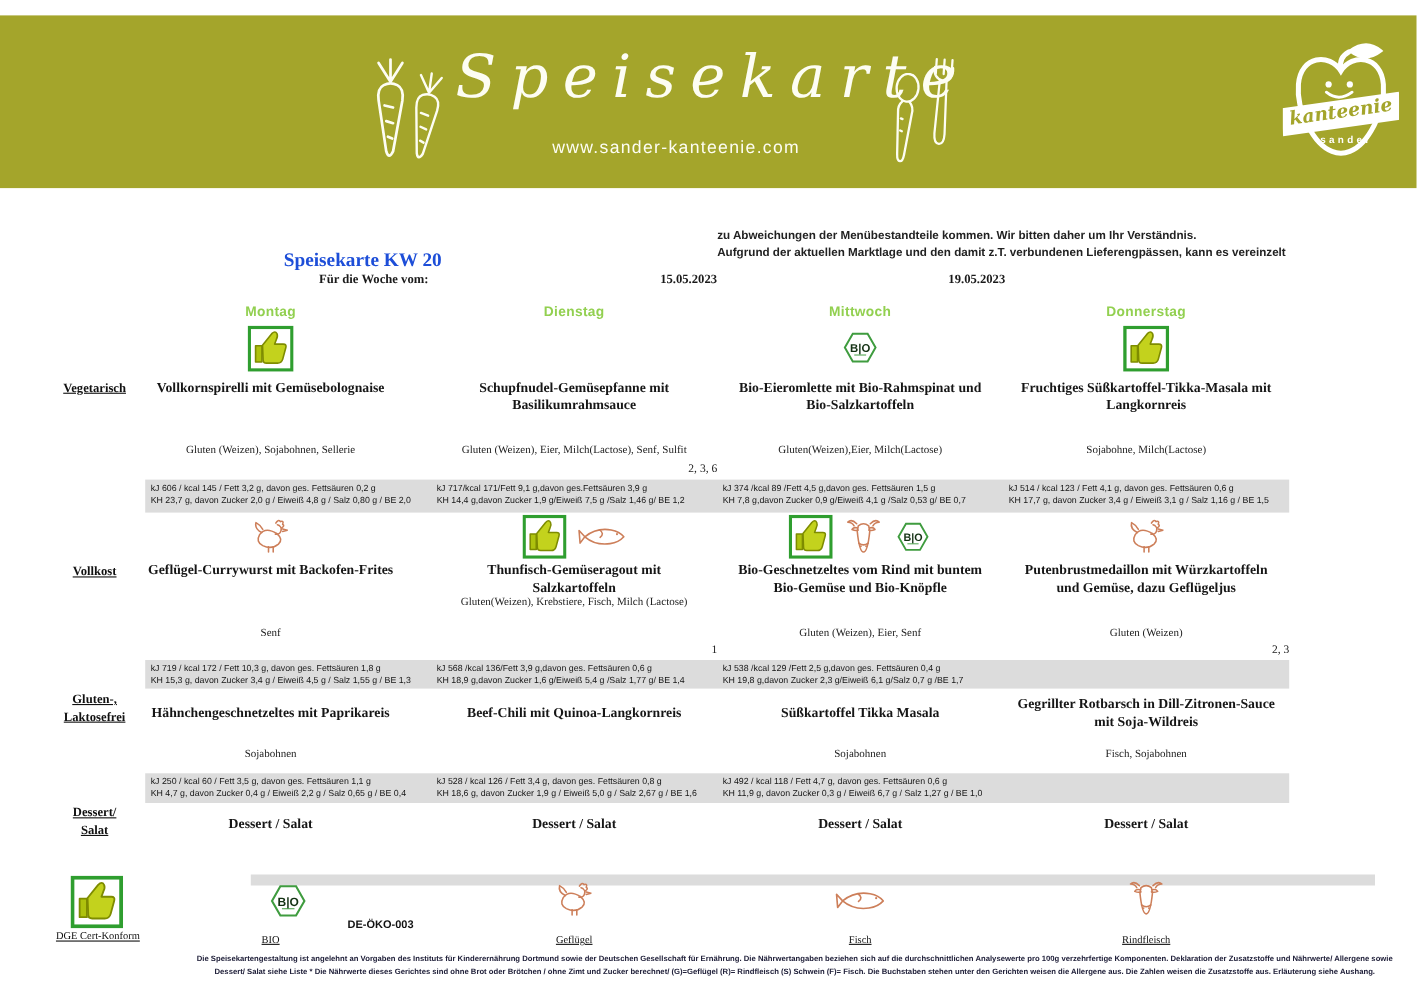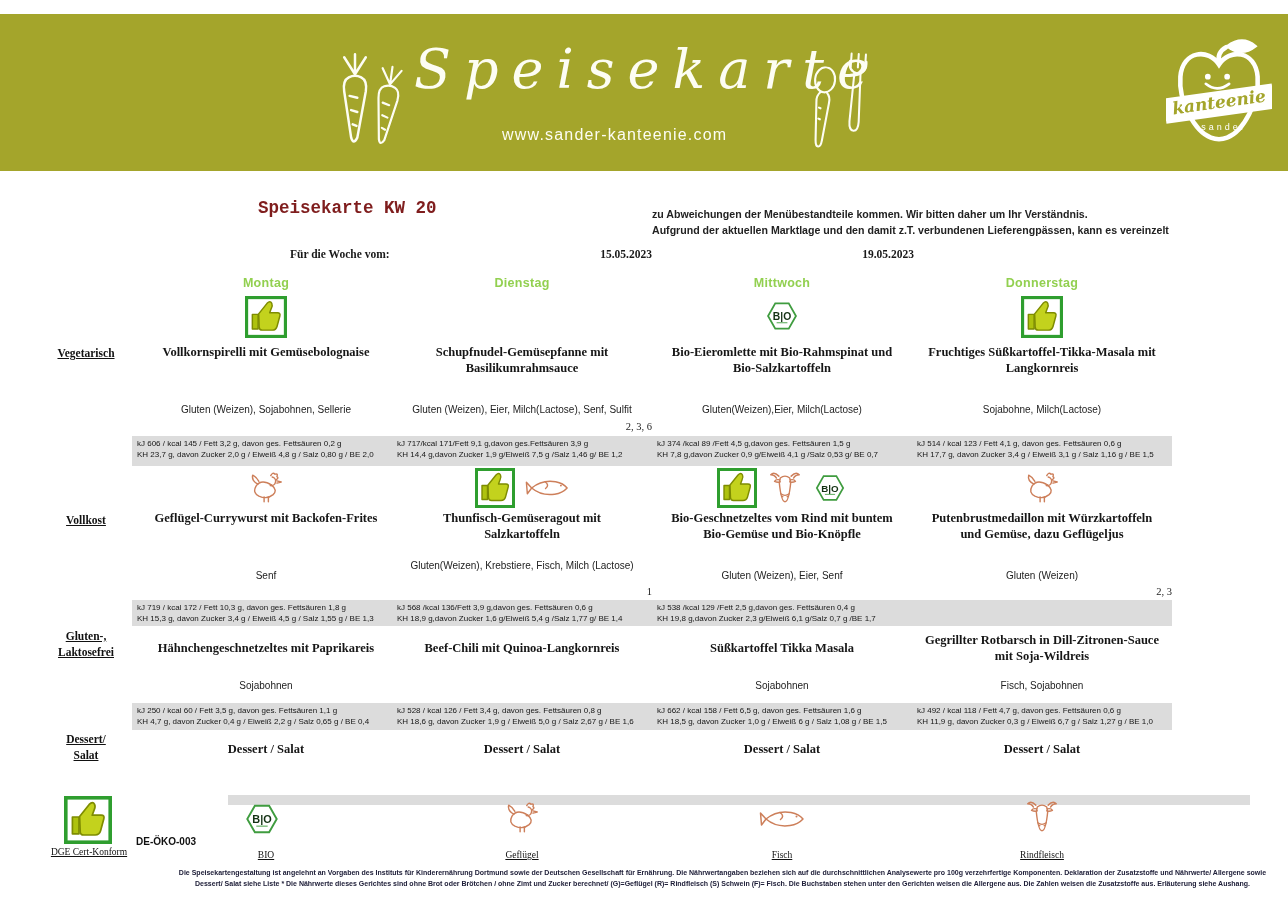--- a/index.html
+++ b/index.html
@@ -8,51 +8,51 @@
   .page{position:relative;width:1288px;height:911px;background:#fff;overflow:hidden}
 
   
   .banner{position:absolute;left:0;top:14px;width:1288px;height:157px;background:#a4a52b}
   .script-title{position:absolute;left:414px;top:24px;color:#fdfdf3;font-family:"DejaVu Serif",serif;
     font-style:italic;font-weight:400;font-size:54px;letter-spacing:13px;white-space:nowrap}
   .website{position:absolute;left:502px;top:112px;color:#fdfdf3;font-size:16px;letter-spacing:1.2px}
   .banner svg{position:absolute}
 
   
-  .page-title{position:absolute;left:258px;top:198px;font-family:Liberation Mono, monospace;
-    font-weight:bold;font-size:17.5px;color:#7f1d1d}
+  .page-title{position:absolute;left:258px;top:226px;font-family:Liberation Serif, serif;
+    font-weight:bold;font-size:17.5px;color:#1d4ed8}
   .notice{position:absolute;left:652px;top:206px;width:560px;font-weight:bold;font-size:10.6px;
     line-height:16px;color:#222}
   .week-label{position:absolute;left:290px;top:248px;font-family:"Liberation Serif",serif;
     font-weight:bold;font-size:11.5px}
   .date{position:absolute;top:248px;width:100px;text-align:center;font-family:"Liberation Serif",serif;
     font-weight:bold;font-size:11.5px}
 
   
-  .c0{left:136px}.c1{left:392px}.c2{left:652px}.c3{left:912px}
+  .c0{left:116px}.c1{left:392px}.c2{left:652px}.c3{left:912px}
   .day{position:absolute;top:276px;width:260px;text-align:center;color:#92d050;font-weight:bold;
     font-size:12.5px;letter-spacing:.3px}
   .rowlab{position:absolute;left:40px;width:92px;text-align:center;font-family:"Liberation Serif",serif;
     font-weight:bold;font-size:11.5px;line-height:16px;text-decoration:underline;color:#111}
   .icons{position:absolute;width:260px;display:flex;justify-content:center;align-items:center;gap:9px}
   .mtitle{position:absolute;width:260px;padding:0 12px;text-align:center;
     font-family:"Liberation Serif",serif;font-weight:bold;font-size:12.5px;line-height:16px;color:#161616}
-  .allerg{position:absolute;width:260px;text-align:center;font-family:Liberation Sans, sans-serif;
+  .allerg{position:absolute;width:260px;text-align:center;font-family:Liberation Serif, serif;
     font-size:10px;color:#222}
   .addit{position:absolute;width:260px;text-align:right;font-family:"Liberation Serif",serif;
     font-size:10.5px;color:#222}
   .strip{position:absolute;left:132px;width:1040px;background:#dcdcdc;display:flex}
   .scell{width:260px;padding:2px 2px 0 5px}
   .scell div{font-size:8px;line-height:11px;color:#151515;white-space:nowrap;overflow:hidden}
 
   
   .lgl{position:absolute;text-align:center;font-family:"Liberation Serif",serif;font-size:9.5px;
     text-decoration:underline;color:#111;width:260px}
   .lgl.narrow{width:130px}
-  .lcode{position:absolute;width:260px;text-align:left;font-weight:bold;font-size:10px;color:#111}
+  .lcode{position:absolute;width:260px;text-align:right;font-weight:bold;font-size:10px;color:#111}
   .dessert-band{position:absolute;left:228px;top:795px;width:1022px;height:10px;background:#dcdcdc}
   .footer{position:absolute;left:170px;top:867px;width:1105px;text-align:center;font-weight:bold;
     font-size:7px;line-height:11px;color:#20203a}
   svg.abs{position:absolute}
 </style>
 </head>
 <body>
 
 <svg width="0" height="0" style="position:absolute" aria-hidden="true">
   <defs>
@@ -149,21 +149,21 @@
     <svg class="abs" style="left:808px;top:52px;transform:rotate(6deg)" width="28" height="86">
         <use href="#ic-spoon"></use>
       </svg>
     <svg class="abs" style="left:842px;top:38px;transform:rotate(4deg)" width="28" height="84">
         <use href="#ic-fork"></use>
       </svg>
     <svg class="abs" style="left:1166px;top:18px" width="106" height="126">
         <use href="#ic-apple"></use>
       </svg>
     <div class="abs" style="position:absolute;left:1166px;top:78px;width:106px;text-align:center;transform:rotate(-8deg);color:#a4a52b;font-family:'DejaVu Serif',serif;font-style:italic;font-weight:bold;font-size:17px">kanteenie</div>
-    <div class="abs" style="position:absolute;left:1176px;top:108px;width:96px;text-align:center;color:#ffffff;font-weight:normal;font-size:9px;letter-spacing:3px">sander</div>
+    <div class="abs" style="position:absolute;left:1176px;top:108px;width:96px;text-align:center;color:#ffffff;font-weight:bold;font-size:9px;letter-spacing:3px">sander</div>
   </div>
 
   <div class="page-title">Speisekarte KW 20</div>
   <div class="notice">
     <div>zu Abweichungen der Menübestandteile kommen. Wir bitten daher um Ihr Verständnis.</div>
     <div>Aufgrund der aktuellen Marktlage und den damit z.T. verbundenen Lieferengpässen, kann es vereinzelt</div>
   </div>
   <div class="week-label">Für die Woche vom:</div>
   <div class="date" style="left:576px">15.05.2023</div>
   <div class="date" style="left:838px">19.05.2023</div>
@@ -253,21 +253,21 @@
         <use href="#ic-chicken"></use>
       </svg>
   </div>
 
   <div class="mtitle c0" style="top:510px">Geflügel-Currywurst mit Backofen-Frites</div>
   <div class="mtitle c1" style="top:510px">Thunfisch-Gemüseragout mit Salzkartoffeln</div>
   <div class="mtitle c2" style="top:510px">Bio-Geschnetzeltes vom Rind mit buntem Bio-Gemüse und Bio-Knöpfle</div>
   <div class="mtitle c3" style="top:510px">Putenbrustmedaillon mit Würzkartoffeln und Gemüse, dazu Geflügeljus</div>
 
   <div class="allerg c0" style="top:570px">Senf</div>
-  <div class="allerg c1" style="top:560px">Gluten(Weizen), Krebstiere, Fisch, Milch (Lactose)</div>
+  <div class="allerg c1" style="top:542px">Gluten(Weizen), Krebstiere, Fisch, Milch (Lactose)</div>
   <div class="allerg c2" style="top:570px">Gluten (Weizen), Eier, Senf</div>
   <div class="allerg c3" style="top:570px">Gluten (Weizen)</div>
 
   <div class="addit c1" style="top:586px">1</div>
   <div class="addit c3" style="top:586px">2, 3</div>
 
   <div class="strip" style="top:600px;height:26px">
     <div class="scell">
       <div>kJ 719 / kcal 172 / Fett 10,3 g, davon ges. Fettsäuren 1,8 g</div>
       <div>KH 15,3 g, davon Zucker 3,4 g / Eiweiß 4,5 g / Salz 1,55 g / BE 1,3</div>
@@ -300,24 +300,20 @@
   <div class="strip" style="top:703px;height:27px">
     <div class="scell">
       <div>kJ 250 / kcal 60 / Fett 3,5 g, davon ges. Fettsäuren 1,1 g</div>
       <div>KH 4,7 g, davon Zucker 0,4 g / Eiweiß 2,2 g / Salz 0,65 g /  BE 0,4</div>
     </div>
     <div class="scell">
       <div>kJ 528 / kcal 126 / Fett 3,4 g, davon ges. Fettsäuren 0,8 g</div>
       <div>KH 18,6 g, davon Zucker 1,9 g / Eiweiß 5,0 g / Salz 2,67 g / BE 1,6</div>
     </div>
     <div class="scell">
-      <div>kJ 662 / kcal 158 / Fett 6,5 g, davon ges. Fettsäuren 1,6 g</div>
-      <div>KH 18,5 g, davon Zucker 1,0 g / Eiweiß 6 g / Salz 1,08 g /  BE 1,5</div>
-    </div>
-    <div class="scell">
       <div>kJ 492 / kcal 118 / Fett 4,7 g, davon ges. Fettsäuren 0,6 g</div>
       <div>KH 11,9 g, davon Zucker 0,3 g / Eiweiß 6,7 g / Salz 1,27 g / BE 1,0</div>
     </div>
   </div>
 
   <div class="rowlab" style="top:731px">
     <div>Dessert/</div>
     <div>Salat</div>
   </div>
   <div class="mtitle c0" style="top:741px">Dessert / Salat</div>

